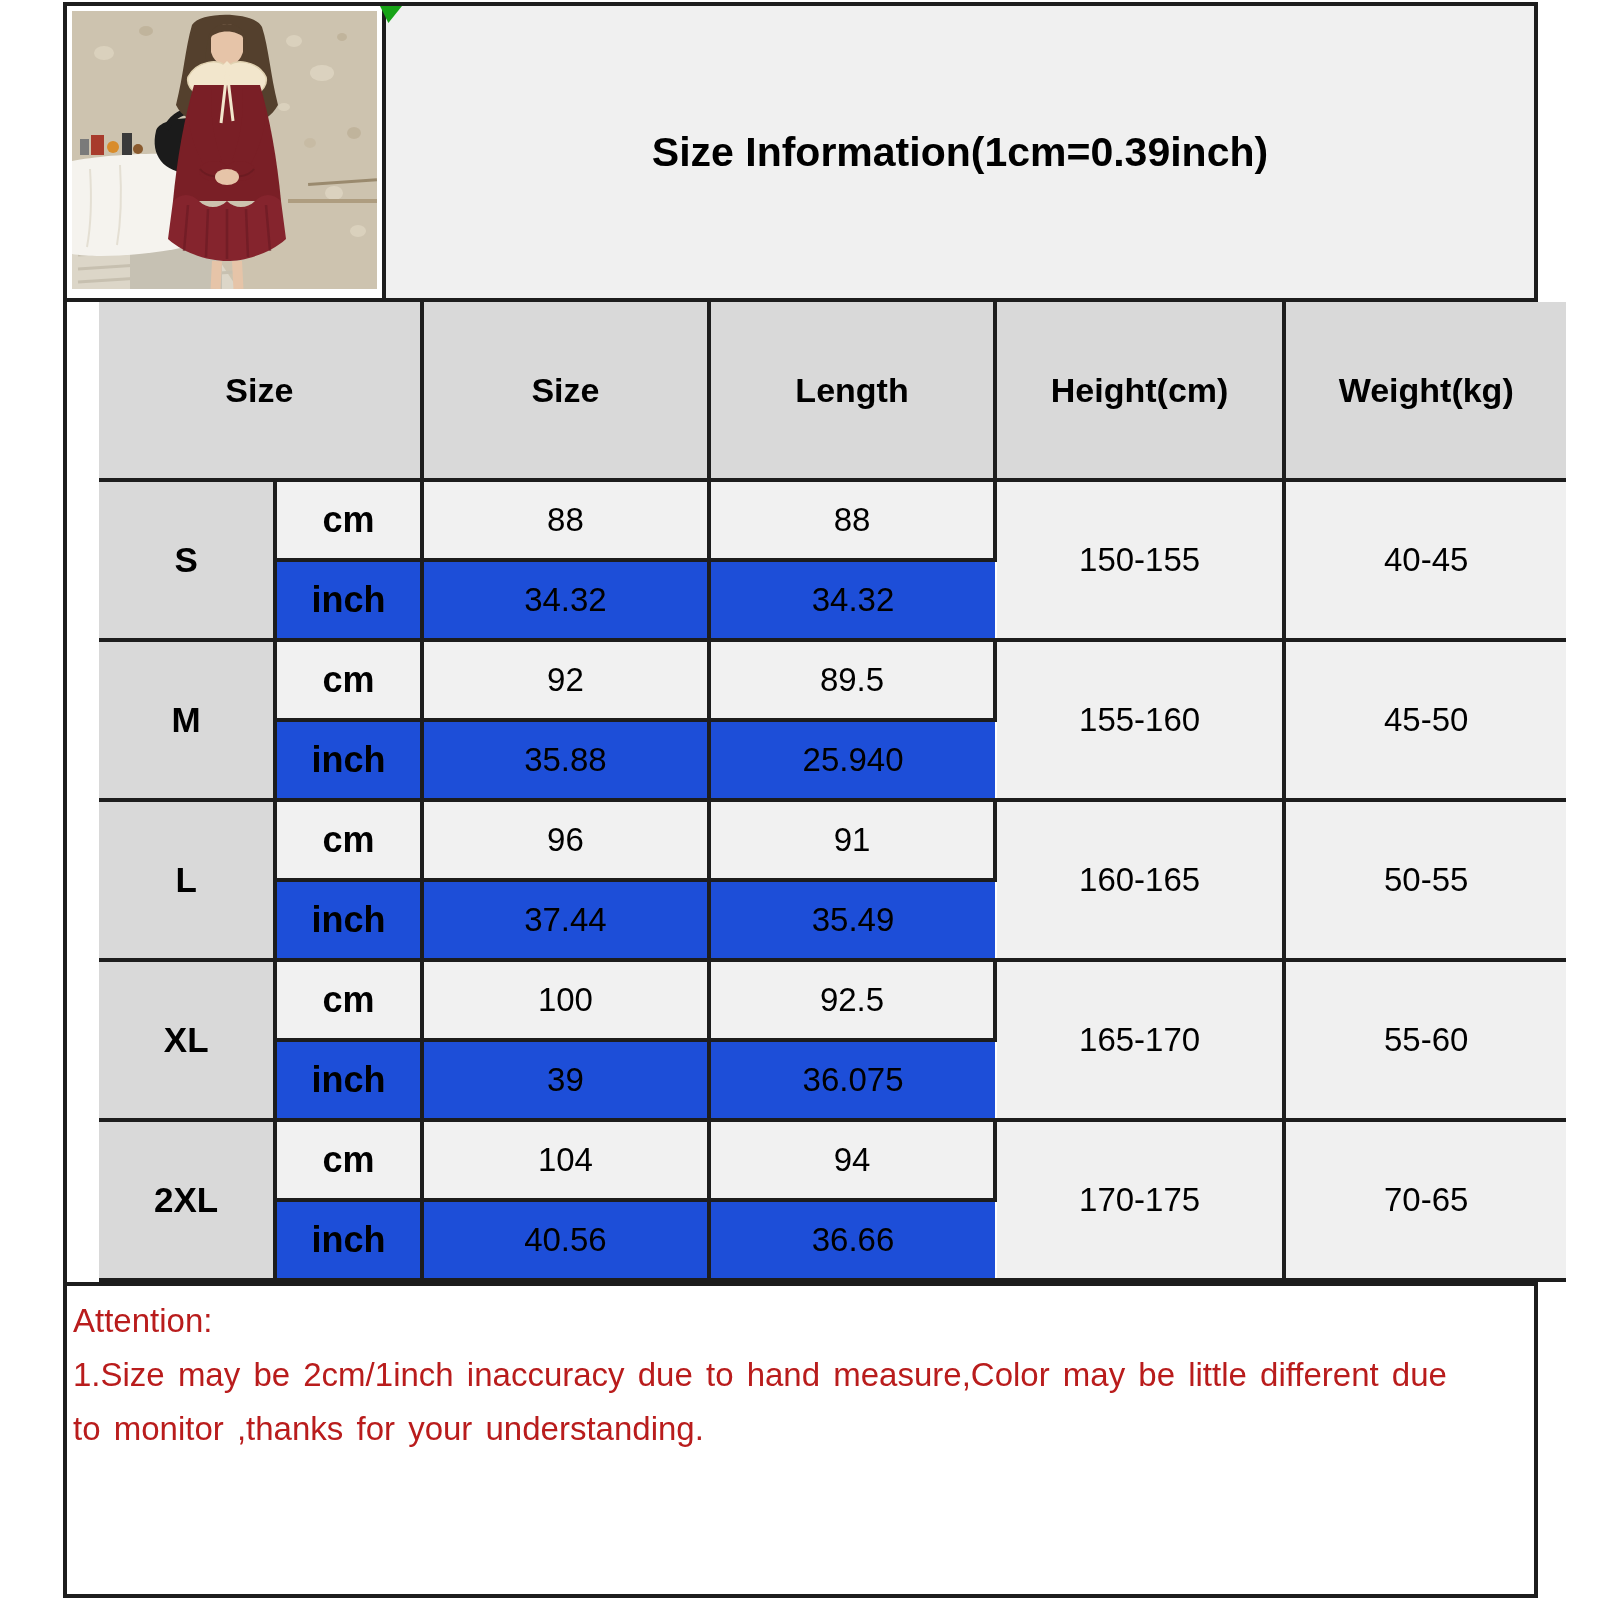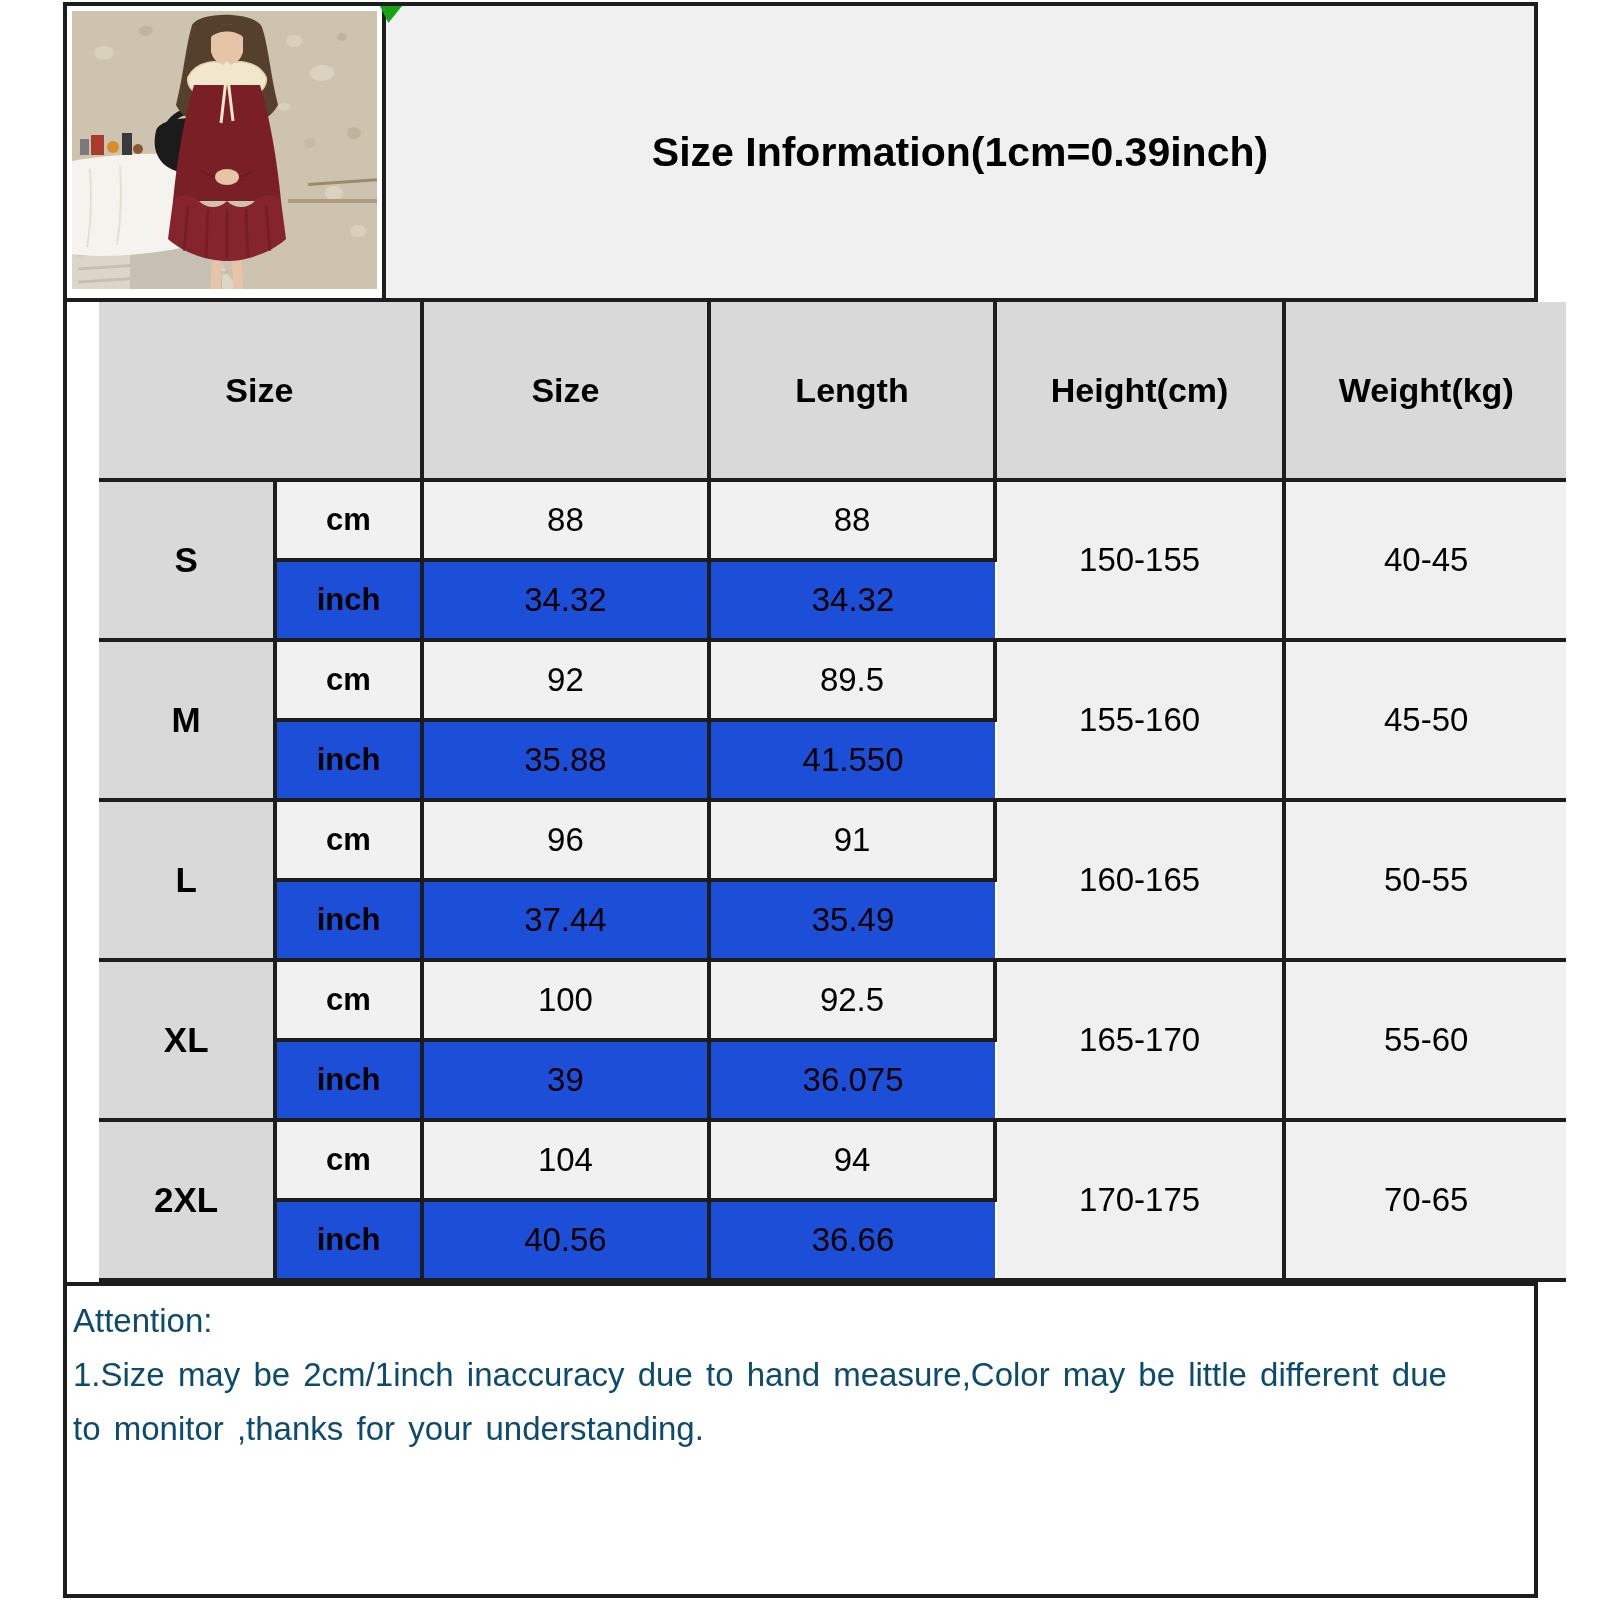--- a/index.html
+++ b/index.html
@@ -58,31 +58,31 @@
     border-right:4px solid var(--border);
     border-bottom:4px solid var(--border);
     text-align:center;vertical-align:middle;
     padding:0;overflow:hidden;
   }
   table.size-table th:last-child,table.size-table td:last-child{border-right:none;}
   tr.hrow{height:178px;}
   tr.hrow th{background:var(--header-bg);font-size:34px;font-weight:bold;}
   tr.subrow{height:80px;}
   td.size-label{background:var(--header-bg);font-size:35px;font-weight:bold;}
-  td.unit{font-size:31px;font-weight:bold;}
+  td.unit{font-size:36px;font-weight:bold;}
   td.val{font-size:33px;font-weight:normal;}
   tr.row-cm td.unit,tr.row-cm td.val{background:var(--cm-bg);}
   tr.row-inch td.unit,tr.row-inch td.val{background:#1d4ed8;}
   td.range{background:var(--range-bg);font-size:33px;font-weight:normal;}
   
   .attention{
     flex:1 1 auto;background:#fff;box-sizing:border-box;
     border-top:4px solid var(--border);
     padding:8px 19px 0 6px;
-    font-size:33px;line-height:54px;color:#0c4a6e;
+    font-size:33px;line-height:54px;color:#b91c1c;
     white-space:nowrap;word-spacing:4px;
   }
   .attention .line{white-space:nowrap;}
 </style>
 </head>
 <body>
 
 <div class="sheet">
 
   <div class="top-band">
@@ -197,21 +197,21 @@
         <td class="size-label" rowspan="2">M</td>
         <td class="unit">cm</td>
         <td class="val">92</td>
         <td class="val">89.5</td>
         <td class="range" rowspan="2">155-160</td>
         <td class="range" rowspan="2">45-50</td>
       </tr>
       <tr class="subrow row-inch">
         <td class="unit">inch</td>
         <td class="val">35.88</td>
-        <td class="val">41.550</td>
+        <td class="val">25.940</td>
       </tr>
 
       <tr class="subrow row-cm">
         <td class="size-label" rowspan="2">L</td>
         <td class="unit">cm</td>
         <td class="val">96</td>
         <td class="val">91</td>
         <td class="range" rowspan="2">160-165</td>
         <td class="range" rowspan="2">50-55</td>
       </tr>

